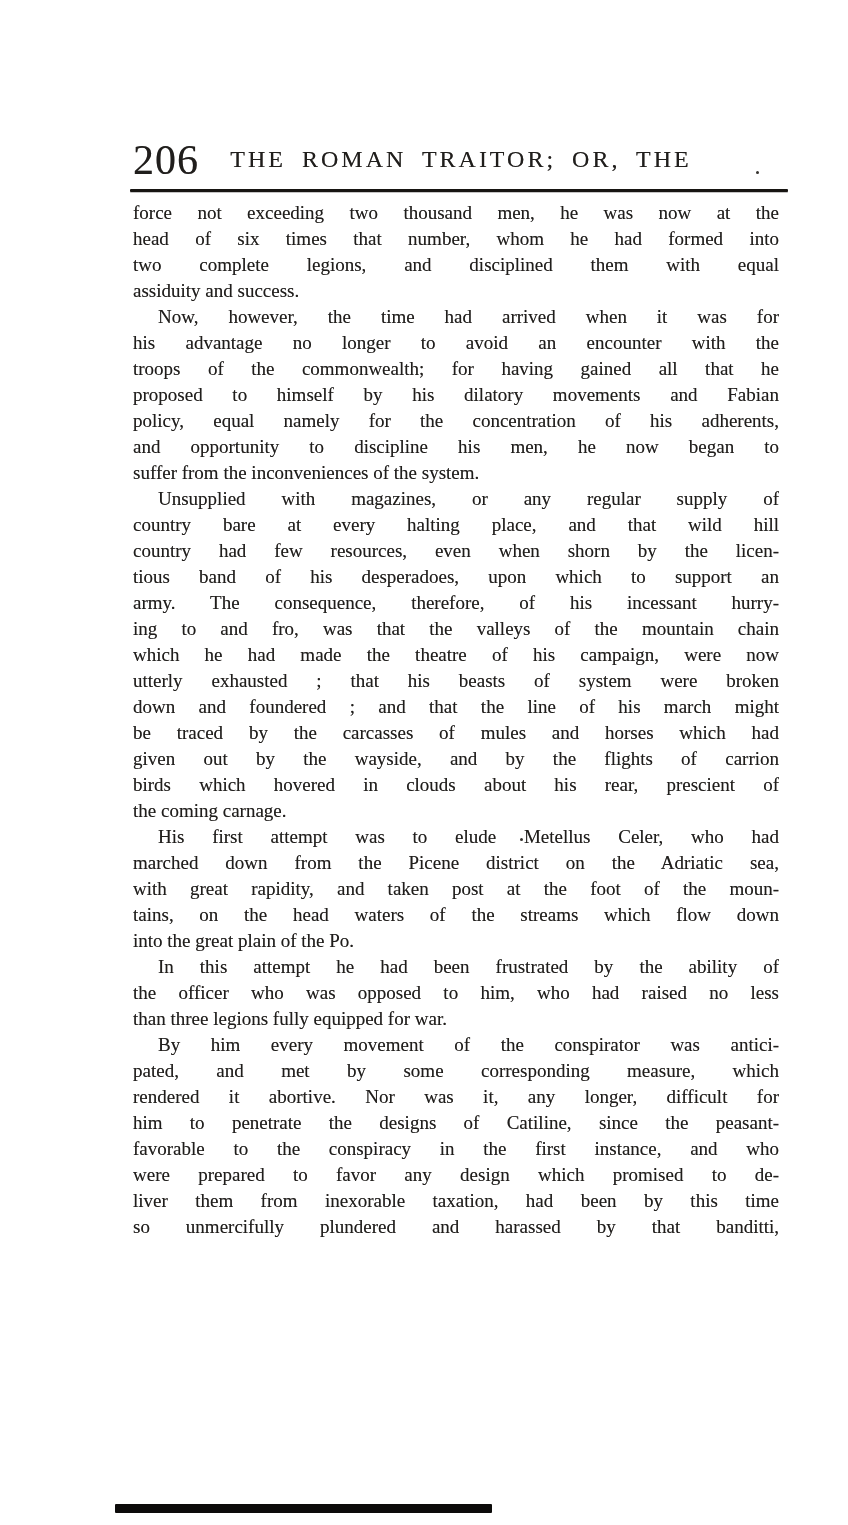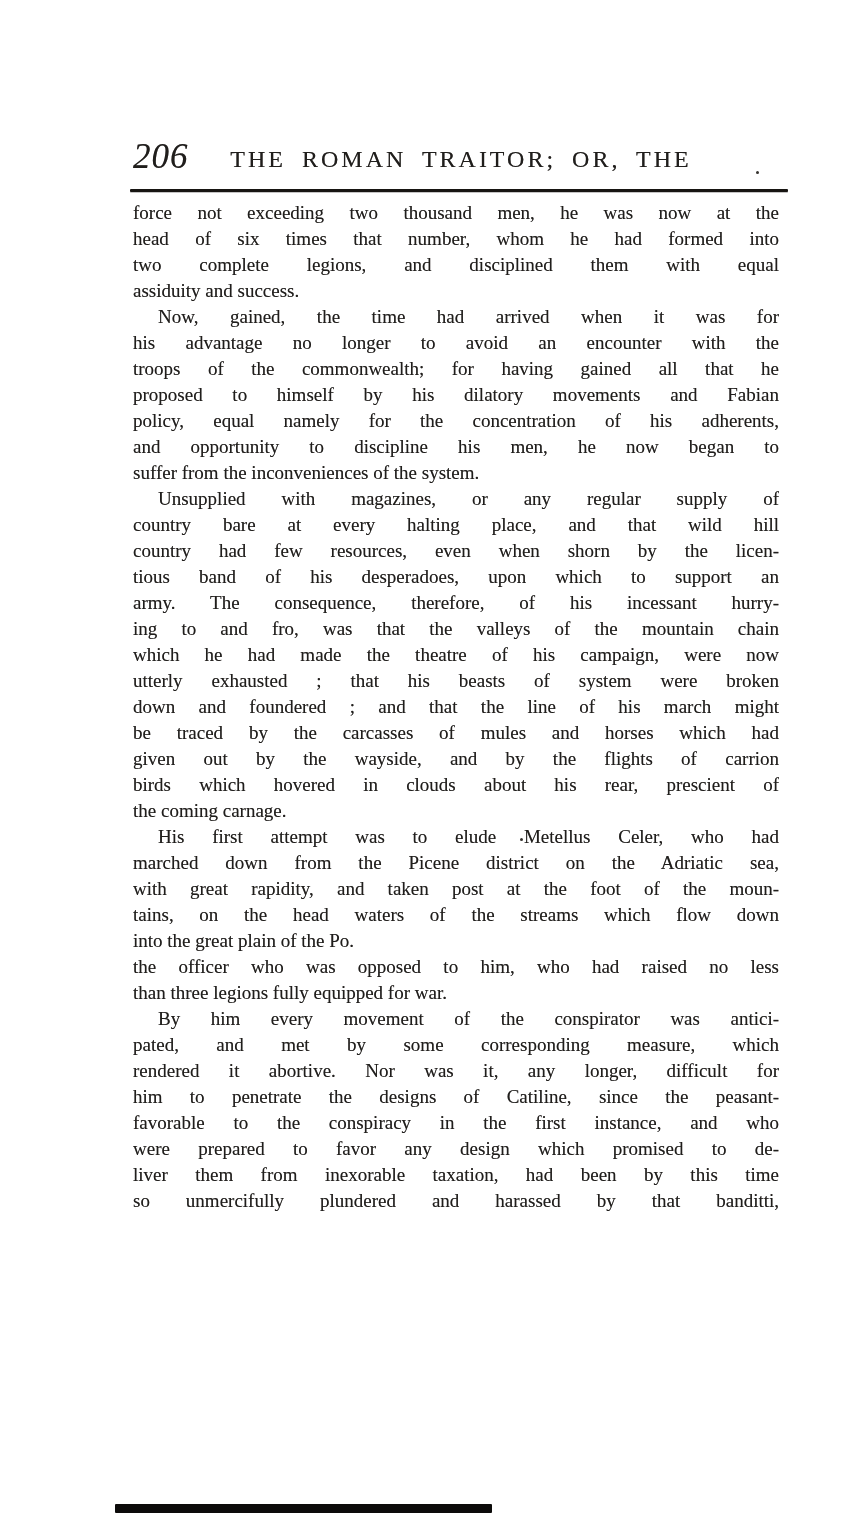--- a/index.html
+++ b/index.html
@@ -14,25 +14,24 @@
     background: #ffffff;
     overflow: hidden;
     font-family: "Liberation Serif", "DejaVu Serif", serif;
     color: #201e1c;
   }
   .header { position: absolute; top: 0; left: 0; width: 100%; }
   .page-number {
     position: absolute;
     left: 133px;
     top: 139px;
-    font-size: 35px;
+    font-size: 42px;
     line-height: 1;
     letter-spacing: 1px;
     text-shadow: 0 0 0.6px rgba(32,30,28,0.55);
-    font-style: italic;
   }
   .running-title {
     position: absolute;
     left: 138px;
     top: 147px;
     width: 646px;
     text-align: center;
     font-size: 24px;
     line-height: 1;
     letter-spacing: 3px;
@@ -95,21 +94,21 @@
   </div>
 
   <div class="body-text">
       <div class="para">
         <div class="line">force not exceeding two thousand men, he was now at the</div>
         <div class="line">head of six times that number, whom he had formed into</div>
         <div class="line">two complete legions, and disciplined them with equal</div>
         <div class="line rag">assiduity and success.</div>
       </div>
       <div class="para">
-        <div class="line indent">Now, gained, the time had arrived when it was for</div>
+        <div class="line indent">Now, however, the time had arrived when it was for</div>
         <div class="line">his advantage no longer to avoid an encounter with the</div>
         <div class="line">troops of the commonwealth; for having gained all that he</div>
         <div class="line">proposed to himself by his dilatory movements and Fabian</div>
         <div class="line">policy, equal namely for the concentration of his adherents,</div>
         <div class="line">and opportunity to discipline his men, he now began to</div>
         <div class="line rag">suffer from the inconveniences of the system.</div>
       </div>
       <div class="para">
         <div class="line indent">Unsupplied with magazines, or any regular supply of</div>
         <div class="line">country bare at every halting place, and that wild hill</div>
@@ -126,20 +125,21 @@
         <div class="line rag">the coming carnage.</div>
       </div>
       <div class="para">
         <div class="line indent">His first attempt was to elude Metellus Celer, who had</div>
         <div class="line">marched down from the Picene district on the Adriatic sea,</div>
         <div class="line">with great rapidity, and taken post at the foot of the moun-</div>
         <div class="line">tains, on the head waters of the streams which flow down</div>
         <div class="line rag">into the great plain of the Po.</div>
       </div>
       <div class="para">
+        <div class="line indent">In this attempt he had been frustrated by the ability of</div>
         <div class="line">the officer who was opposed to him, who had raised no less</div>
         <div class="line rag">than three legions fully equipped for war.</div>
       </div>
       <div class="para">
         <div class="line indent">By him every movement of the conspirator was antici-</div>
         <div class="line">pated, and met by some corresponding measure, which</div>
         <div class="line">rendered it abortive. Nor was it, any longer, difficult for</div>
         <div class="line">him to penetrate the designs of Catiline, since the peasant-</div>
         <div class="line">favorable to the conspiracy in the first instance, and who</div>
         <div class="line">were prepared to favor any design which promised to de-</div>

